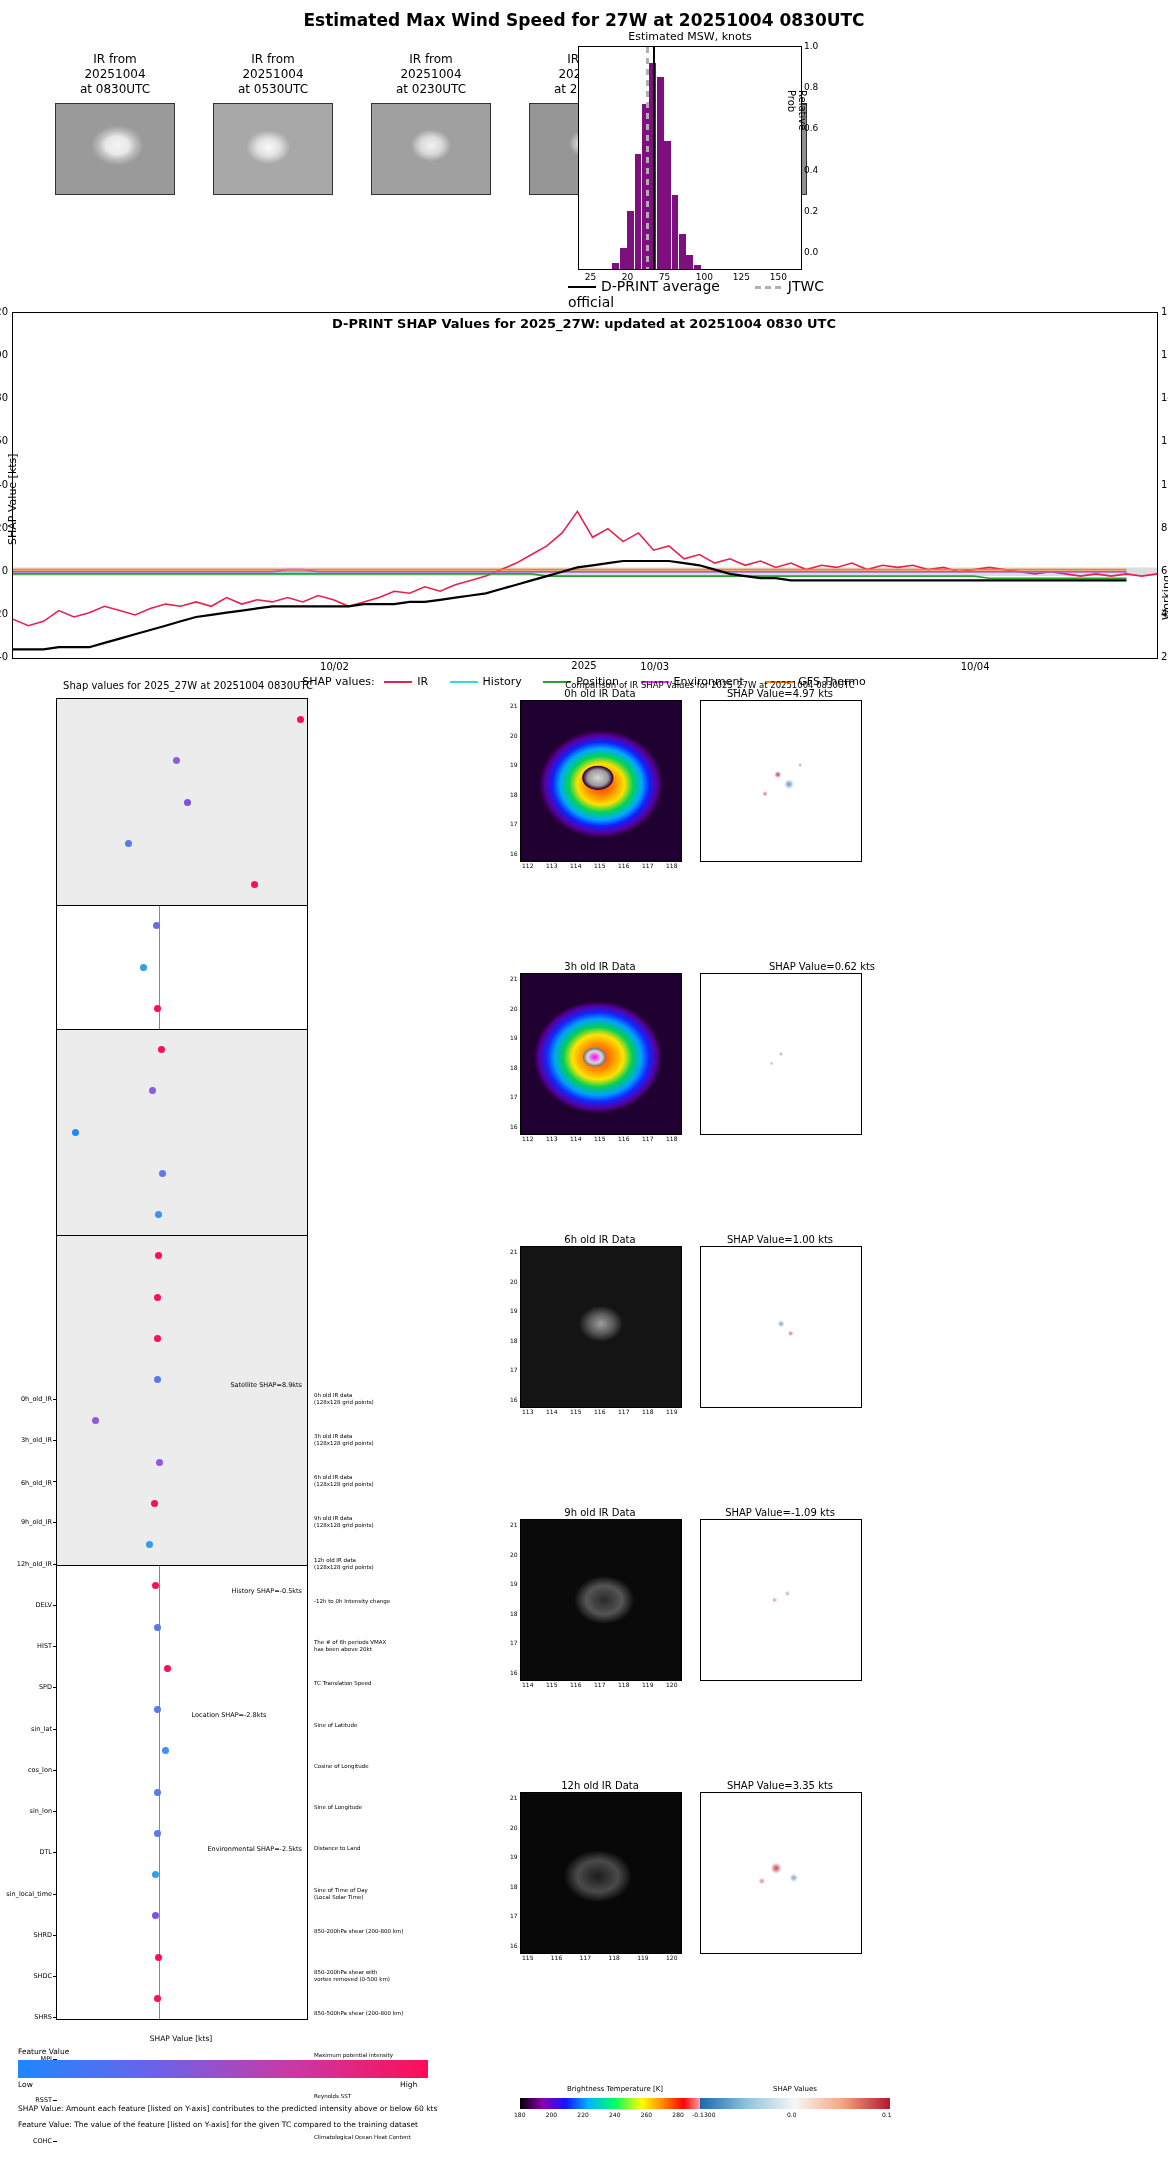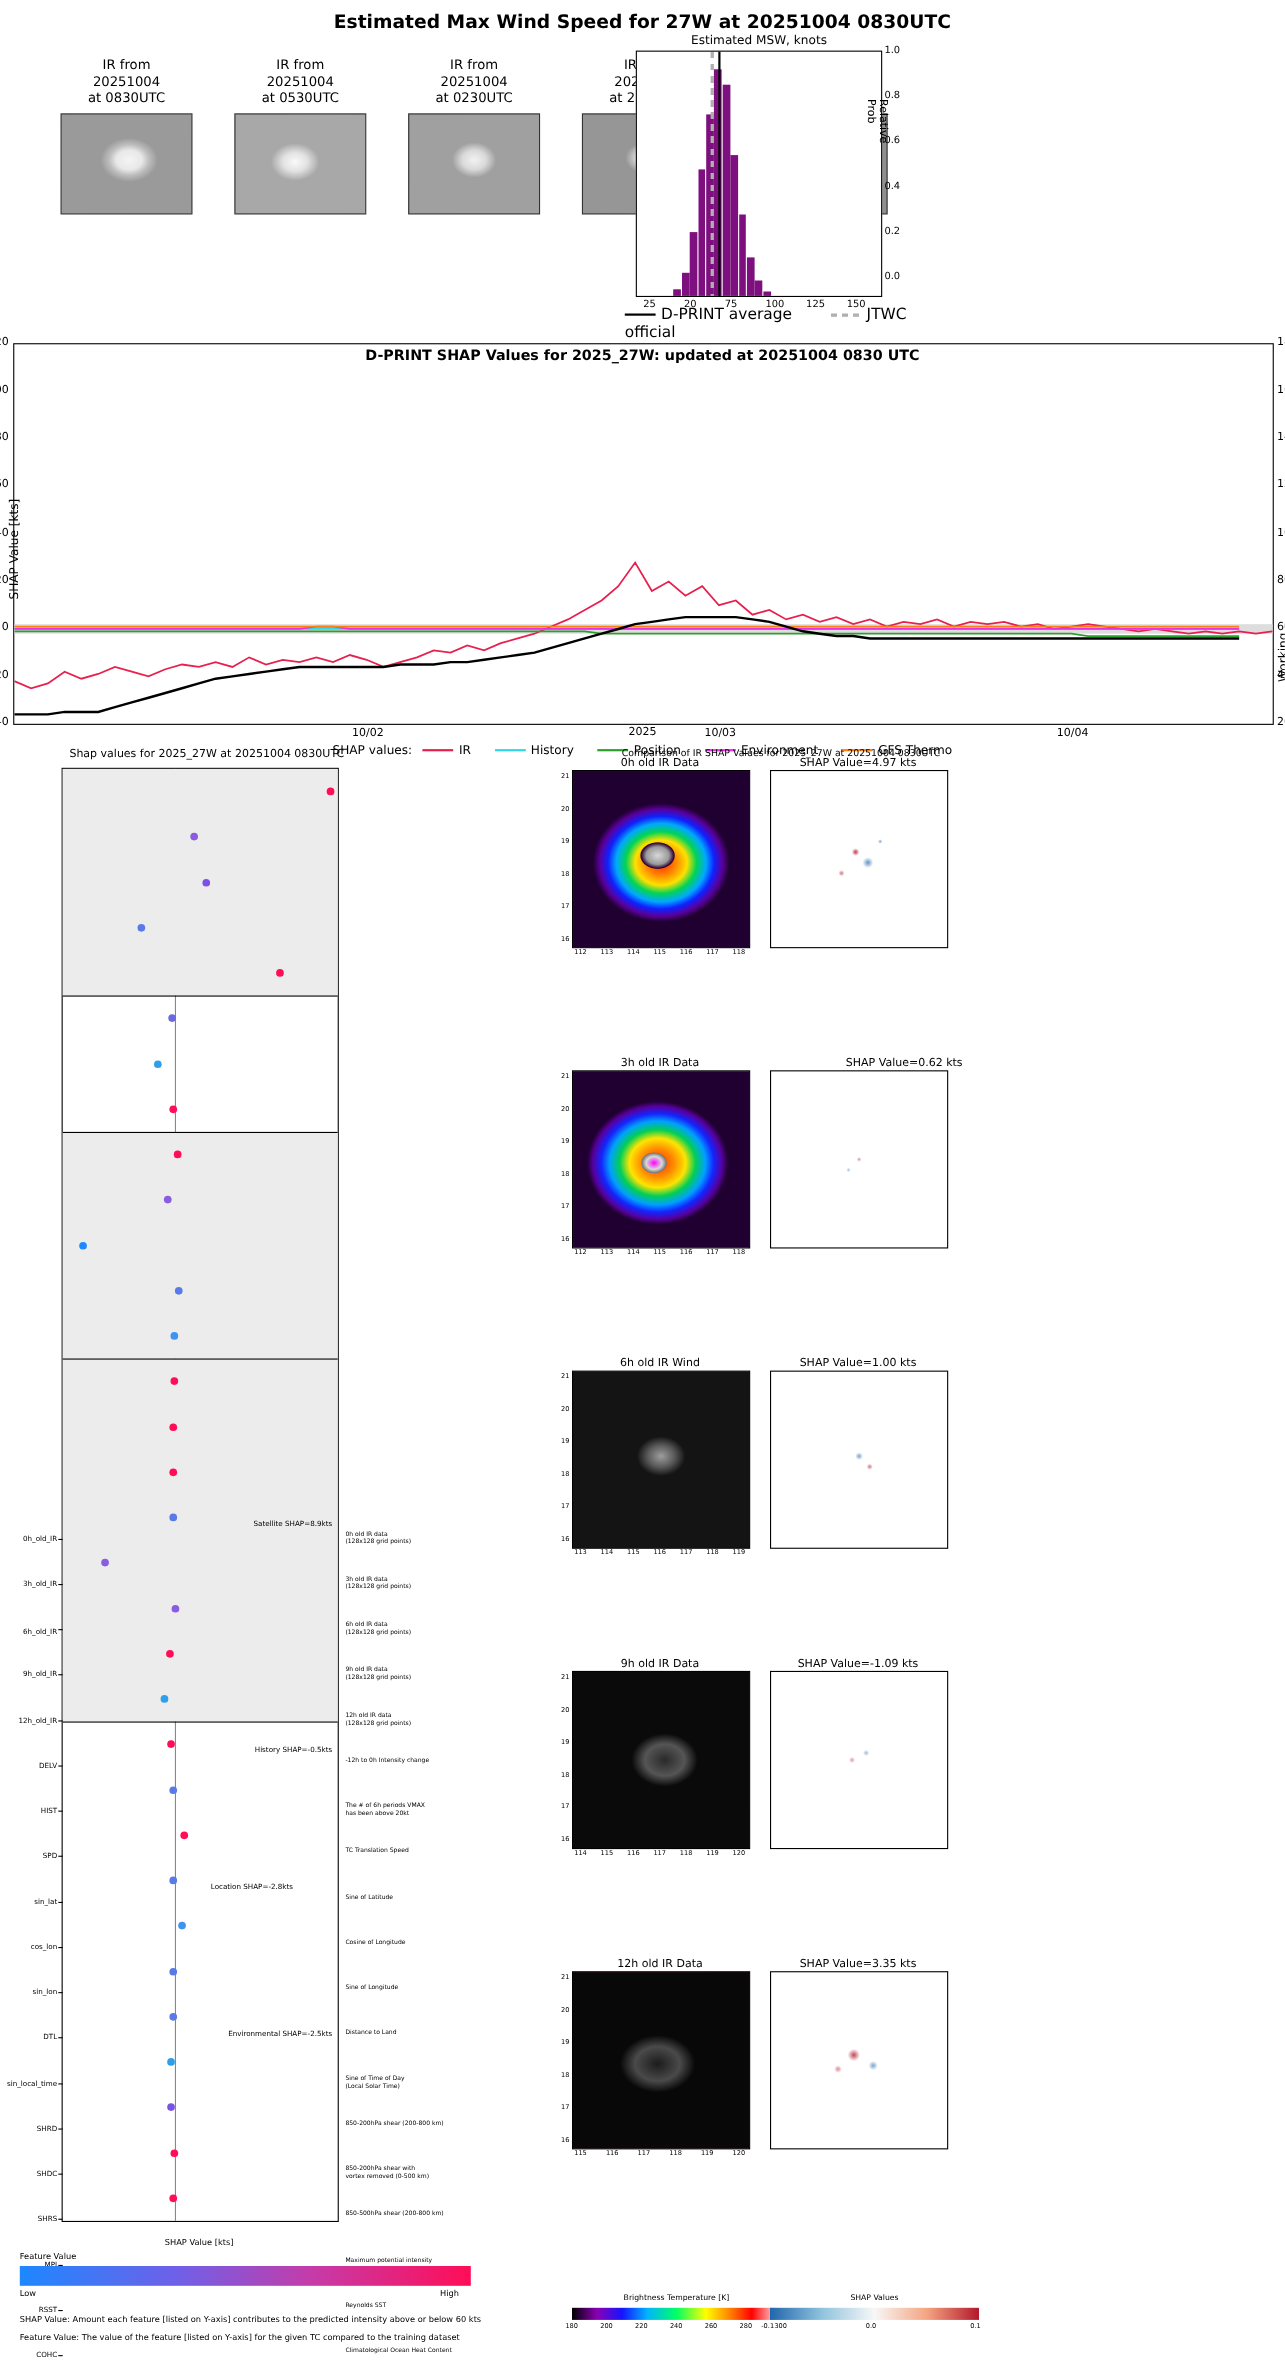--- a/index.html
+++ b/index.html
@@ -379,21 +379,21 @@
     <div class="axn" style="left: 594px; top: 1135px;">115</div>
     <div class="axn" style="left: 618px; top: 1135px;">116</div>
     <div class="axn" style="left: 642px; top: 1135px;">117</div>
     <div class="axn" style="left: 666px; top: 1135px;">118</div>
     <div class="axn" style="left: 510px; top: 975px;">21</div>
     <div class="axn" style="left: 510px; top: 1004.6px;">20</div>
     <div class="axn" style="left: 510px; top: 1034.2px;">19</div>
     <div class="axn" style="left: 510px; top: 1063.8px;">18</div>
     <div class="axn" style="left: 510px; top: 1093.4px;">17</div>
     <div class="axn" style="left: 510px; top: 1123px;">16</div>
-    <div class="panel-title" style="left: 520px; top: 1234px; width: 160px;">6h old IR Wind</div>
+    <div class="panel-title" style="left: 520px; top: 1234px; width: 160px;">6h old IR Data</div>
     <div class="irmap" style="left: 520px; top: 1246px; width: 160px; height: 160px; background: radial-gradient(22px 18px at 50% 48%, rgb(158, 158, 158) 0%, rgb(90, 90, 90) 55%, rgb(20, 20, 20) 100%), radial-gradient(66px 58px, rgb(255, 51, 0) 0%, rgb(255, 155, 0) 24%, rgb(255, 232, 0) 40%, rgb(25, 204, 85) 54%, rgb(0, 160, 255) 68%, rgb(26, 40, 255) 80%, rgb(88, 0, 155) 92%, rgb(32, 0, 48) 100%), linear-gradient(120deg, rgb(138, 12, 0), rgb(208, 32, 0) 50%, rgb(90, 0, 0) 100%);"></div>
     <div class="panel-title" style="left: 700px; top: 1234px; width: 160px;">SHAP Value=1.00 kts</div>
     <div class="shapmap" style="left: 700px; top: 1246px; width: 160px; height: 160px; background: radial-gradient(5px at 50% 48%, rgba(33, 102, 172, 0.6), transparent 70%), radial-gradient(4px at 56% 54%, rgba(178, 24, 43, 0.6), transparent 70%), rgb(255, 255, 255);"></div>
     <div class="axn" style="left: 522px; top: 1408px;">113</div>
     <div class="axn" style="left: 546px; top: 1408px;">114</div>
     <div class="axn" style="left: 570px; top: 1408px;">115</div>
     <div class="axn" style="left: 594px; top: 1408px;">116</div>
     <div class="axn" style="left: 618px; top: 1408px;">117</div>
     <div class="axn" style="left: 642px; top: 1408px;">118</div>
     <div class="axn" style="left: 666px; top: 1408px;">119</div>

